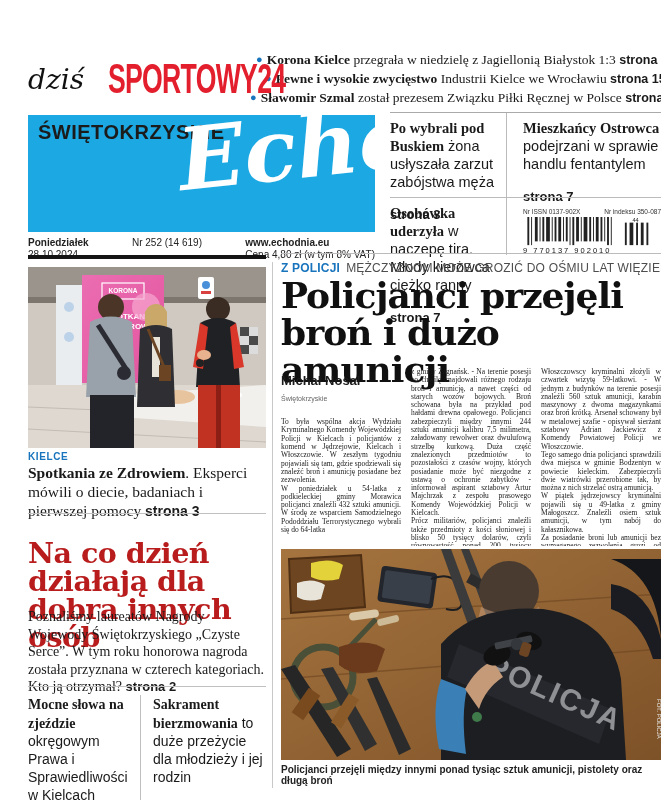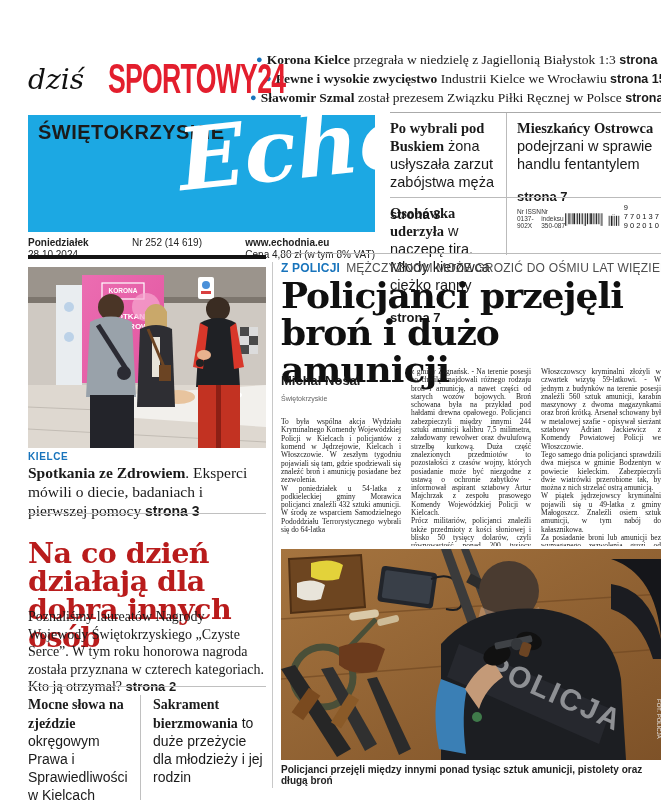--- a/index.html
+++ b/index.html
@@ -25,26 +25,26 @@
             font-weight:bold;font-size:86px;color:#fff;transform:rotate(-6deg);line-height:1;}
   .dniabox{position:absolute;right:-3px;bottom:-6px;background:#57585a;color:#fff;
            font-family:"Liberation Serif",serif;font-size:29px;padding:1px 10px 3px;line-height:1.1;}
   .dateline{left:28px;top:237px;width:347px;display:flex;justify-content:space-between;font-size:10px;color:#222;line-height:12px;}
   .dl-right{text-align:left;}
 
   
   .hteasers{left:390px;top:112px;width:271px;height:142px;border-top:1px solid #aaa;
             display:grid;grid-template-columns:116px 155px;grid-template-rows:84px 58px;}
   .ht{padding:6px 0 0 0;}
-  .ht-r{border-left:1px solid #bbb;padding-left:10px;}
+  .ht-r{border-left:1px solid #bbb;padding-left:16px;}
   .ht-b{border-top:1px solid #bbb;}
   .thead{font-family:"Liberation Serif",serif;font-weight:bold;font-size:14.5px;line-height:16px;}
   .tbody{font-family:Liberation Sans, sans-serif;font-size:14.5px;line-height:16px;text-align:center;}
   .tpage{font-weight:bold;font-size:13px;margin-top:16px;}
-  .bcell{display:flex;flex-direction:row;}
+  .bcell{display:flex;flex-direction:column;}
   .bclabels{display:flex;justify-content:space-between;font-size:6.5px;color:#333;margin:4px 0 2px;}
   .bcdigits{font-size:7.5px;letter-spacing:2px;color:#111;margin-top:-1px;}
 
   
   .rule-black{left:28px;top:255px;width:238px;height:4px;background:#141414;}
   .rule-gray{left:281px;top:253px;width:380px;height:1px;background:#bbb;}
   .vdiv{left:272px;top:262px;width:1px;height:526px;background:#c8c8c8;}
   .hr{height:1px;background:#c0c0c0;}
   .photo1{left:28px;top:267px;width:238px;height:181px;overflow:hidden;}
   .kielce{left:28px;top:451px;font-size:10px;font-weight:bold;color:#1874bc;letter-spacing:.6px;}

